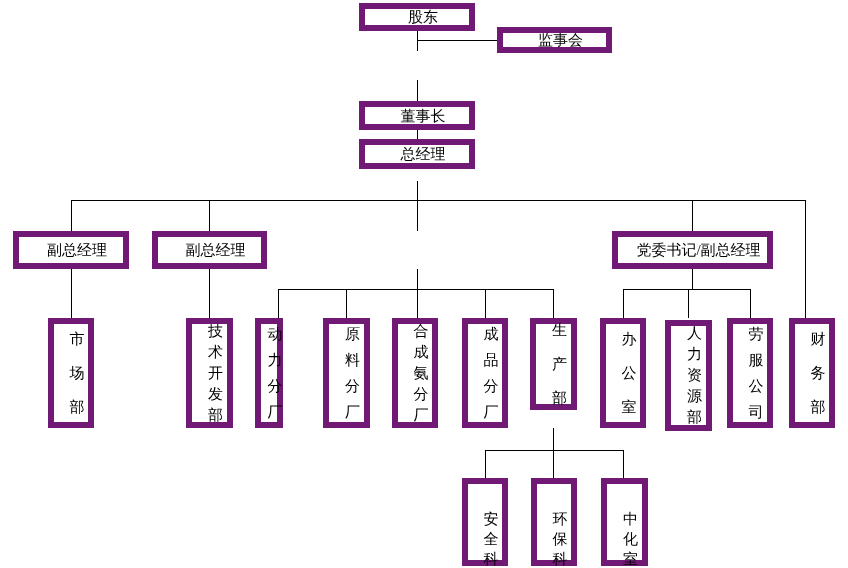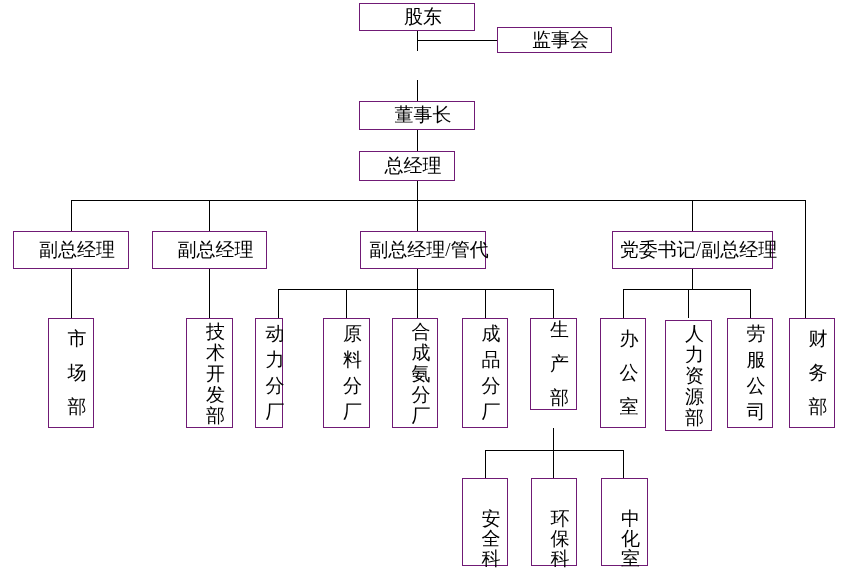--- a/index.html
+++ b/index.html
@@ -18,28 +18,28 @@
   }
   .connectors {
     position: absolute;
     left: 0;
     top: 0;
     width: 848px;
     height: 568px;
   }
   .node {
     position: absolute;
-    border: 1px solid #701a75;
+    border: 6px solid #701a75;
     background: #ffffff;
     box-sizing: border-box;
     display: flex;
     align-items: center;
     justify-content: center;
     text-align: center;
-    font-size: 19px;
+    font-size: 15px;
     line-height: 1.2;
     white-space: nowrap;
     padding-left: 12px;
   }
   .vbox .label {
     width: 1em;
     word-break: break-all;
     white-space: normal;
     text-align: center;
   }
@@ -94,32 +94,29 @@
 
   <div class="node" style="left:359px;top:3px;width:116px;height:28px">
     <span class="label">股东</span>
   </div>
   <div class="node" style="left:497px;top:27px;width:115px;height:26px">
     <span class="label">监事会</span>
   </div>
   <div class="node" style="left:359px;top:101px;width:116px;height:29px">
     <span class="label">董事长</span>
   </div>
-  <div class="node" style="left:359px;top:151px;width:96px;height:30px">
+  <div class="node" style="left:359px;top:139px;width:116px;height:30px">
     <span class="label">总经理</span>
   </div>
 
   <div class="node" style="left:13px;top:231px;width:116px;height:38px">
     <span class="label">副总经理</span>
   </div>
   <div class="node" style="left:152px;top:231px;width:115px;height:38px">
     <span class="label">副总经理</span>
-  </div>
-  <div class="node" style="left:360px;top:231px;width:126px;height:38px">
-    <span class="label">副总经理/管代</span>
   </div>
   <div class="node" style="left:612px;top:231px;width:161px;height:38px">
     <span class="label">党委书记/副总经理</span>
   </div>
 
   <div class="node vbox c3" style="left:48px;top:318px;width:46px;height:110px">
     <span class="label">市场部</span>
   </div>
   <div class="node vbox c5" style="left:186px;top:318px;width:47px;height:110px">
     <span class="label">技术开发部</span>

